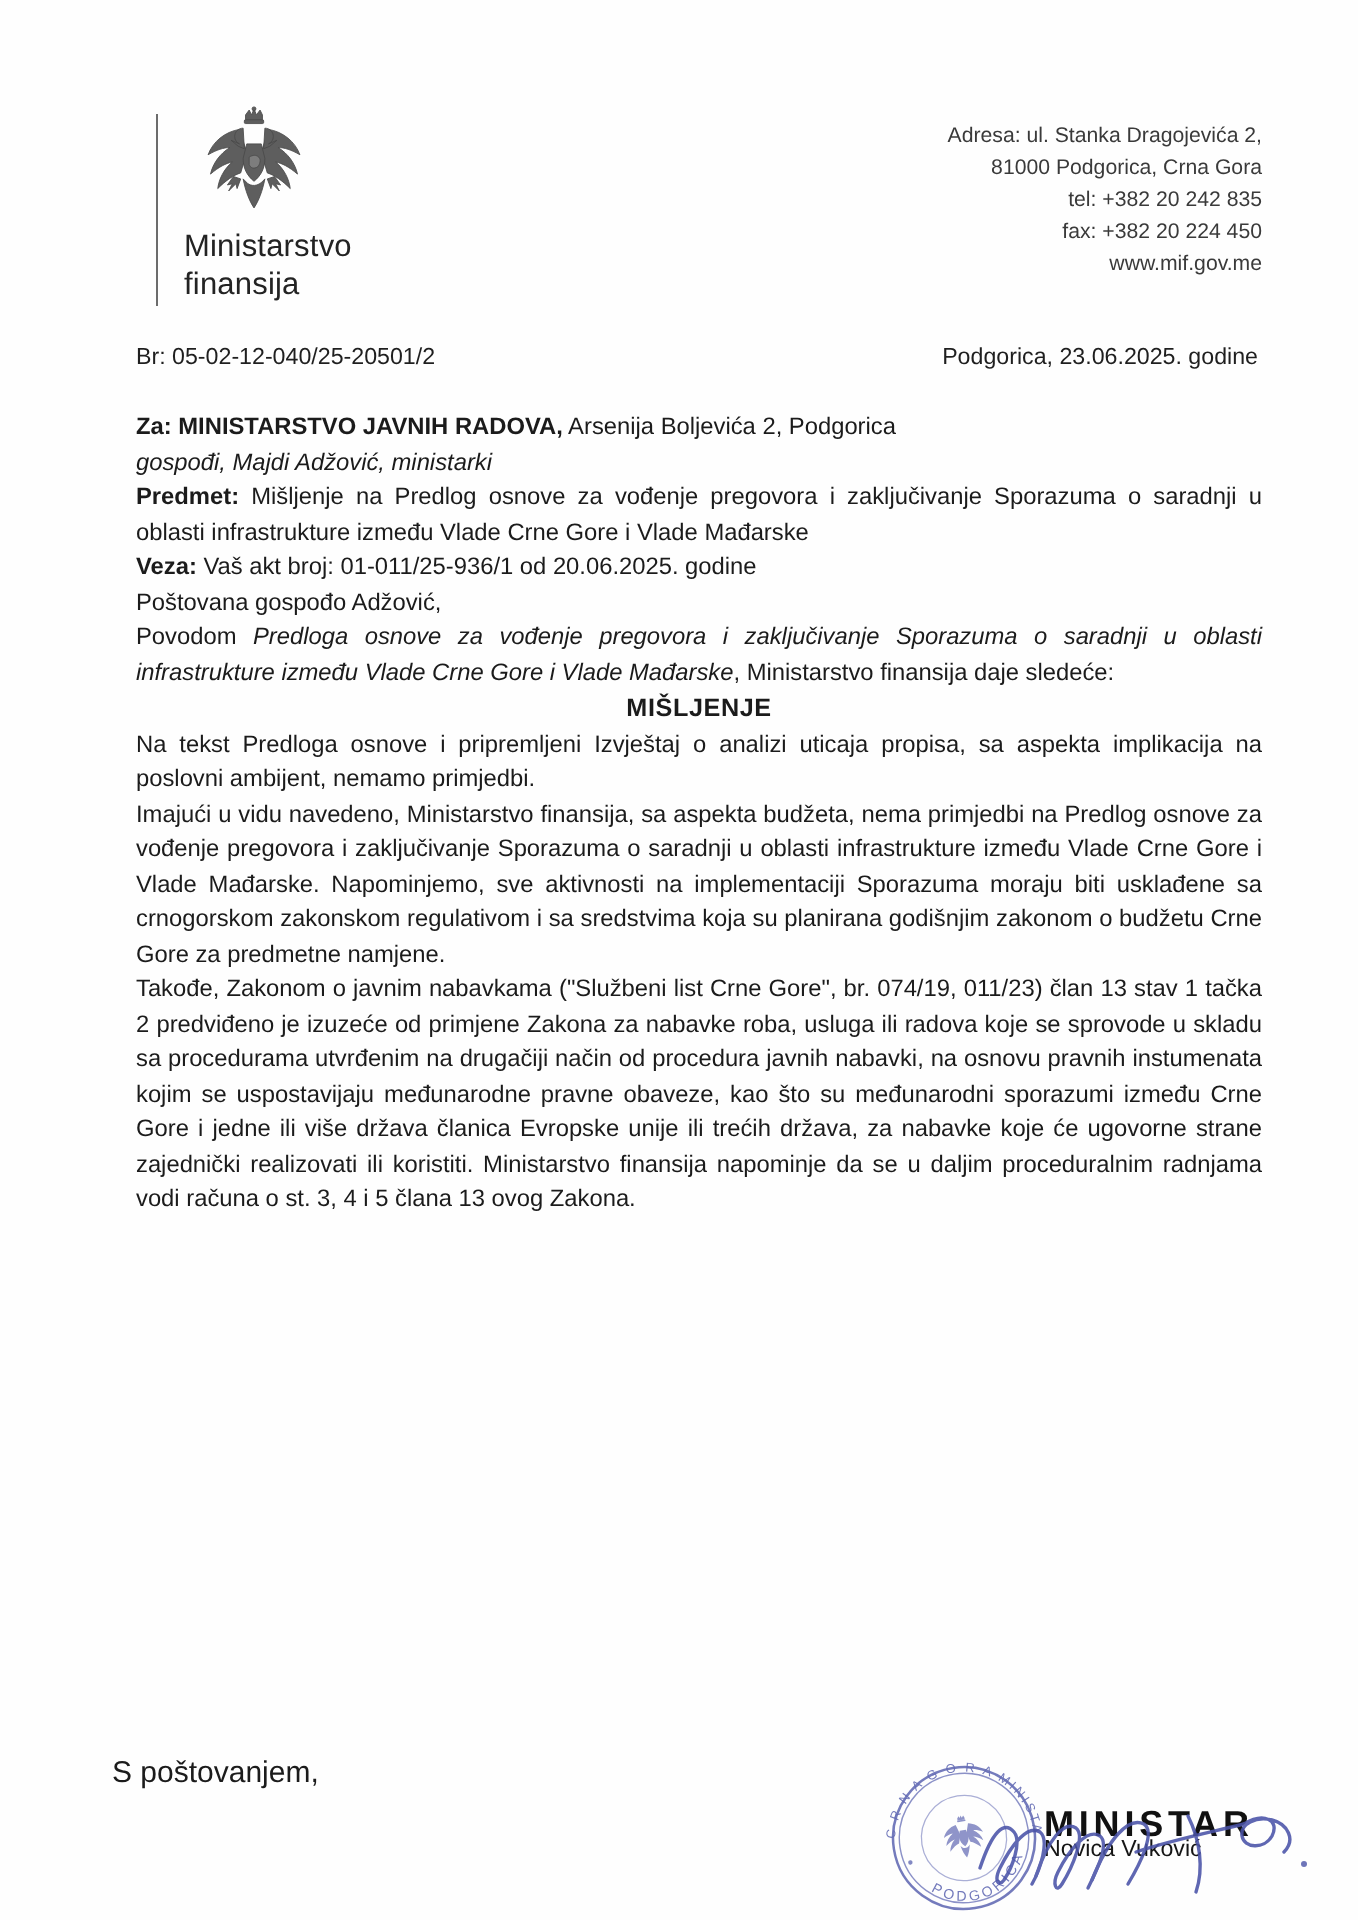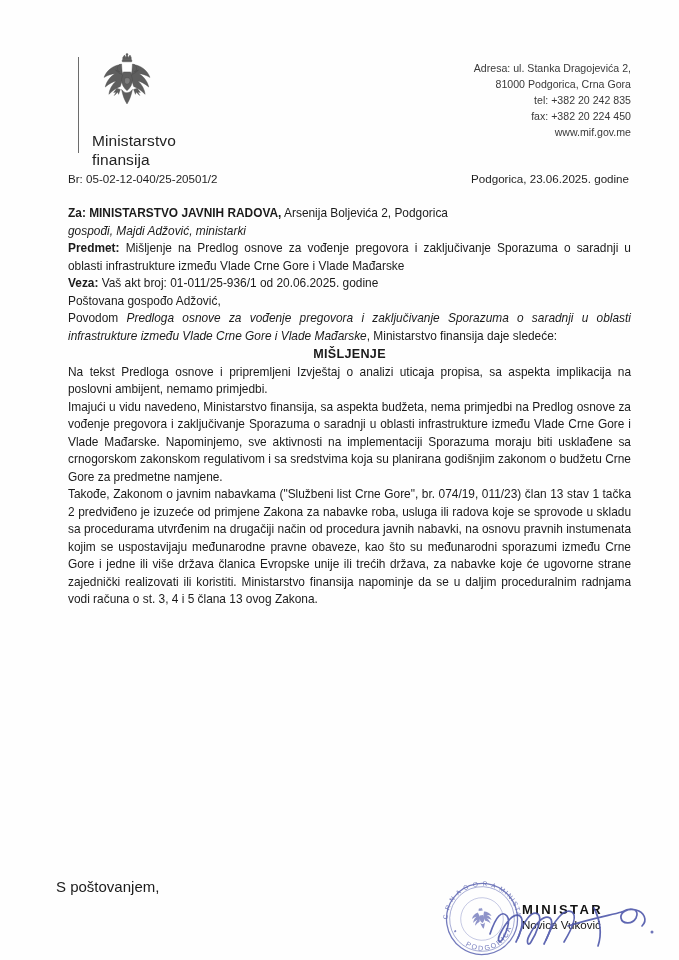--- a/index.html
+++ b/index.html
@@ -48,21 +48,21 @@
   .crest {
     width: 62px;
     height: 58px;
     display: block;
     margin-left: 4px;
   }
   .lh-name {
     font-size: 15.5px;
     line-height: 1.24;
     color: #232323;
-    margin-top: 21px;
+    margin-top: 4px;
     letter-spacing: .1px;
   }
   .lh-name .l2 { display: block; }
 
   .lh-address {
     position: absolute;
     right: 48px;
     top: 8px;
     text-align: right;
     font-size: 10.6px;
@@ -148,21 +148,21 @@
     left: 8px;
     top: 0;
     width: 96px;
     height: 82px;
     opacity: .85;
   }
   .sig-title {
     position: absolute;
     left: 96px;
     top: 24px;
-    font-size: 13px;
+    font-size: 18px;
     font-weight: bold;
     letter-spacing: 2.4px;
     color: #111;
   }
   .sig-name {
     position: absolute;
     left: 96px;
     top: 40px;
     font-size: 11.6px;
     color: #151515;

